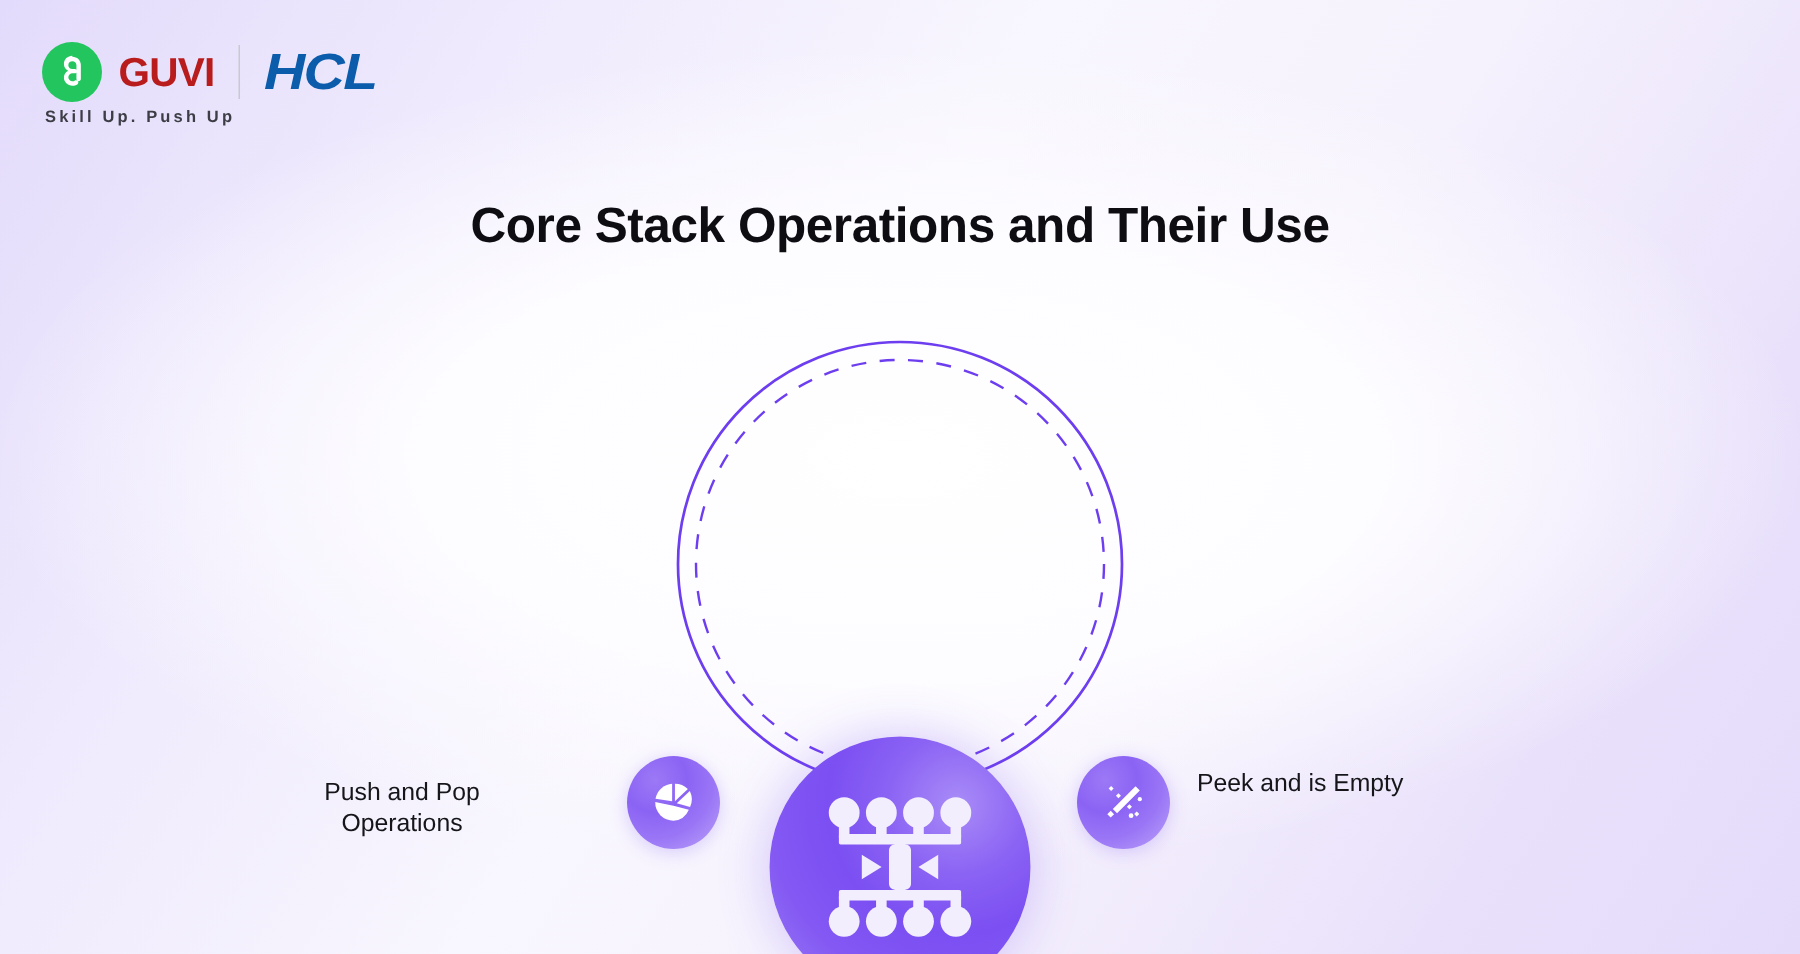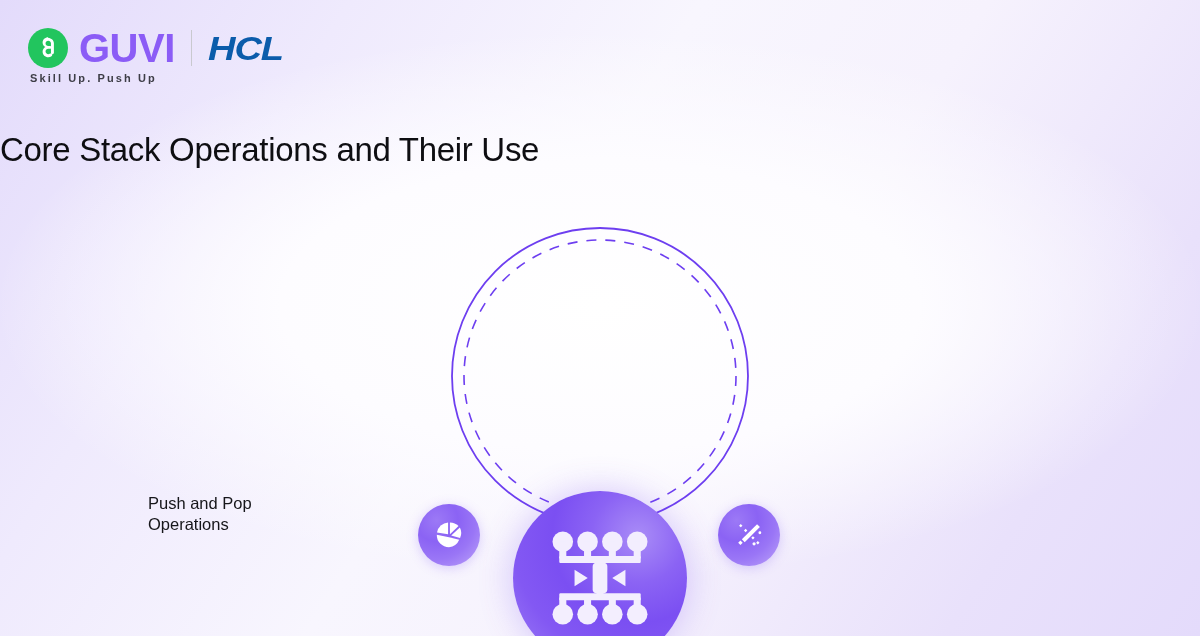--- a/index.html
+++ b/index.html
@@ -17,40 +17,41 @@
 
   
   .brand {
     position:absolute; left:28px; top:28px;
     display:flex; flex-direction:column; gap:4px;
   }
   .brand-row { display:flex; align-items:center; gap:14px; }
   .guvi-lockup { display:flex; align-items:center; gap:11px; }
   .guvi-mark { width:40px; height:40px; flex:0 0 40px; display:block; }
   .guvi-word {
-    font-size:40px; font-weight:bold; letter-spacing:-0.5px;
-    color:#8b5cf6; line-height:1;text-align:right;
+    font-size:27px; font-weight:bold; letter-spacing:-0.5px;
+    color:#b91c1c; line-height:1;text-align:right;
   }
   .brand-divider {
     width:1px; height:36px; background:#c9c9cf; margin:0 2px;
   }
   .hcl-word {
     font-size:34px; font-weight:bold; font-style:italic;
     letter-spacing:-1px; color:#0b5cab; line-height:1;
     transform:scaleX(1.12); transform-origin:left center;
   }
   .brand-tagline {
     font-size:11px; font-weight:bold; color:#3d3d46;
     letter-spacing:2.1px; margin-left:2px;
   }
 
   
   .page-title {
     position:absolute; top:131px; left:0; width:1200px;
-    font-size:33px; font-weight:normal; color:#0e0e12;
+    text-align:center;
+    font-size:33px; font-weight:bold; color:#0e0e12;
     letter-spacing:-0.3px;
   }
 
   
   .diagram {
     position:absolute; left:0; top:196px; width:1200px; height:440px;
   }
   .rings { position:absolute; left:450px; top:30px; width:300px; height:300px; }
 
   
@@ -74,21 +75,21 @@
   }
   .node svg { width:30px; height:30px; display:block; }
   .node-left  { left:418px; top:308px; }
   .node-right { left:718px; top:308px; }
 
   
   .label {
     position:absolute;
     font-size:16.5px; line-height:21px; color:#16161a;
   }
-  .label-left   { right:812px; top:297px; text-align:left; width:240px; }
+  .label-left   { right:812px; top:322px; text-align:center; width:240px; }
   .label-right  { left:798px;  top:316px; text-align:left;  width:250px; }
 </style>
 </head>
 <body>
 
 <div class="brand">
   <div class="brand-row">
     <div class="guvi-lockup">
       <svg class="guvi-mark" viewBox="0 0 40 40">
         <circle cx="20" cy="20" r="20" fill="#22c55e"></circle>
@@ -165,15 +166,16 @@
       </g>
     </svg>
   </div>
 
   <div class="label label-left">
     <div>Push and Pop</div>
     <div>Operations</div>
   </div>
 
   <div class="label label-right">
+    <div>Peek and is Empty</div>
   </div>
 
 </div>
 
 </body></html>

